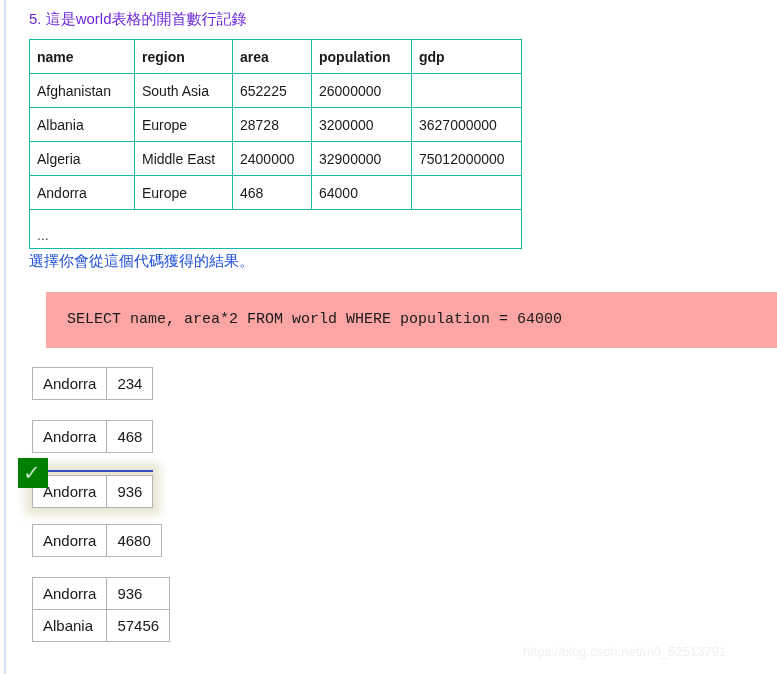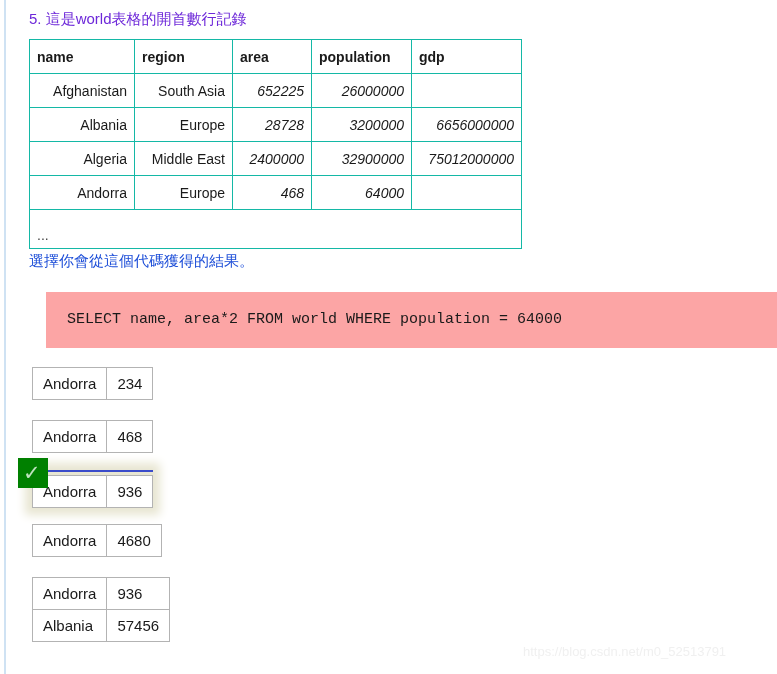--- a/index.html
+++ b/index.html
@@ -63,25 +63,24 @@
     line-height: 18px;
     color: #1a1a1a;
     overflow: hidden;
     white-space: nowrap;
   }
   #world-table th {
     font-weight: bold;
     text-align: left;
   }
   #world-table td.num {
-    text-align: right;
-    font-style: italic;
+    text-align: left;
   }
   #world-table td.txt {
-    text-align: right;
+    text-align: left;
   }
   #world-table td.ellipsis-cell {
     text-align: left;
     height: 34px;
     vertical-align: bottom;
     padding-bottom: 4px;
     color: #444444;
   }
   .col-name { width: 105px; }
   .col-region { width: 98px; }
@@ -224,21 +223,21 @@
         <td class="txt">South Asia</td>
         <td class="num">652225</td>
         <td class="num">26000000</td>
         <td class="num"></td>
       </tr>
       <tr>
         <td class="txt">Albania</td>
         <td class="txt">Europe</td>
         <td class="num">28728</td>
         <td class="num">3200000</td>
-        <td class="num">6656000000</td>
+        <td class="num">3627000000</td>
       </tr>
       <tr>
         <td class="txt">Algeria</td>
         <td class="txt">Middle East</td>
         <td class="num">2400000</td>
         <td class="num">32900000</td>
         <td class="num">75012000000</td>
       </tr>
       <tr>
         <td class="txt">Andorra</td>

